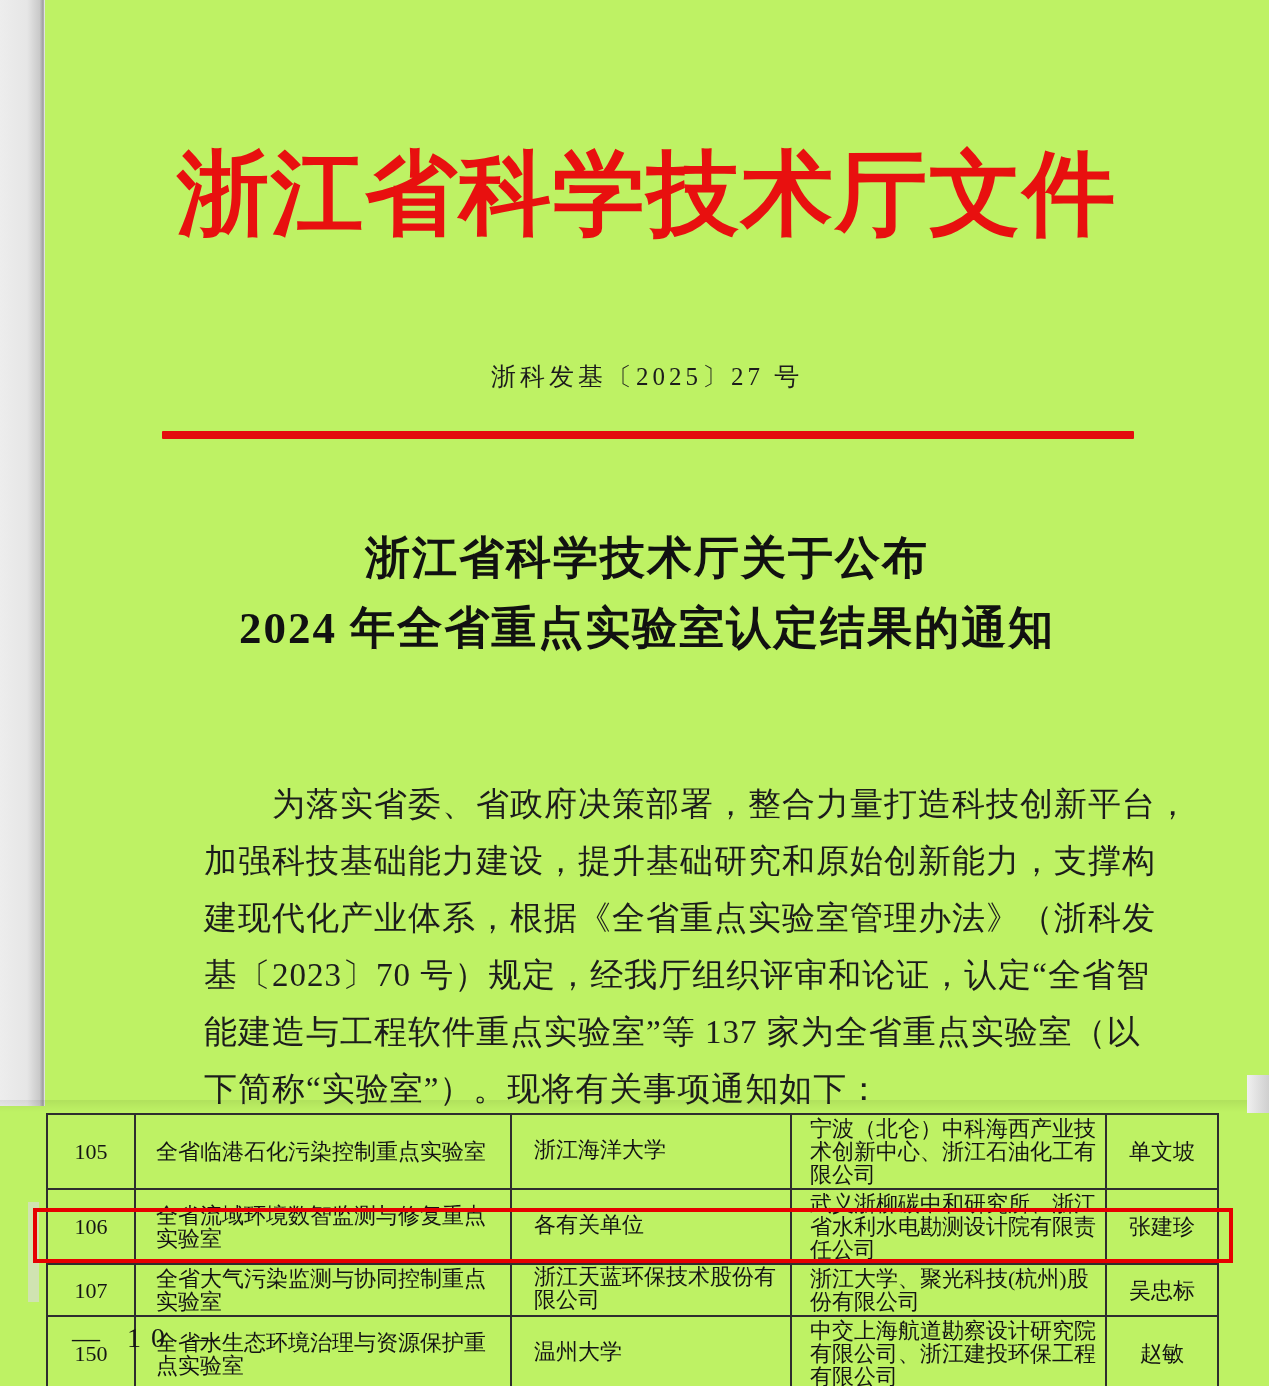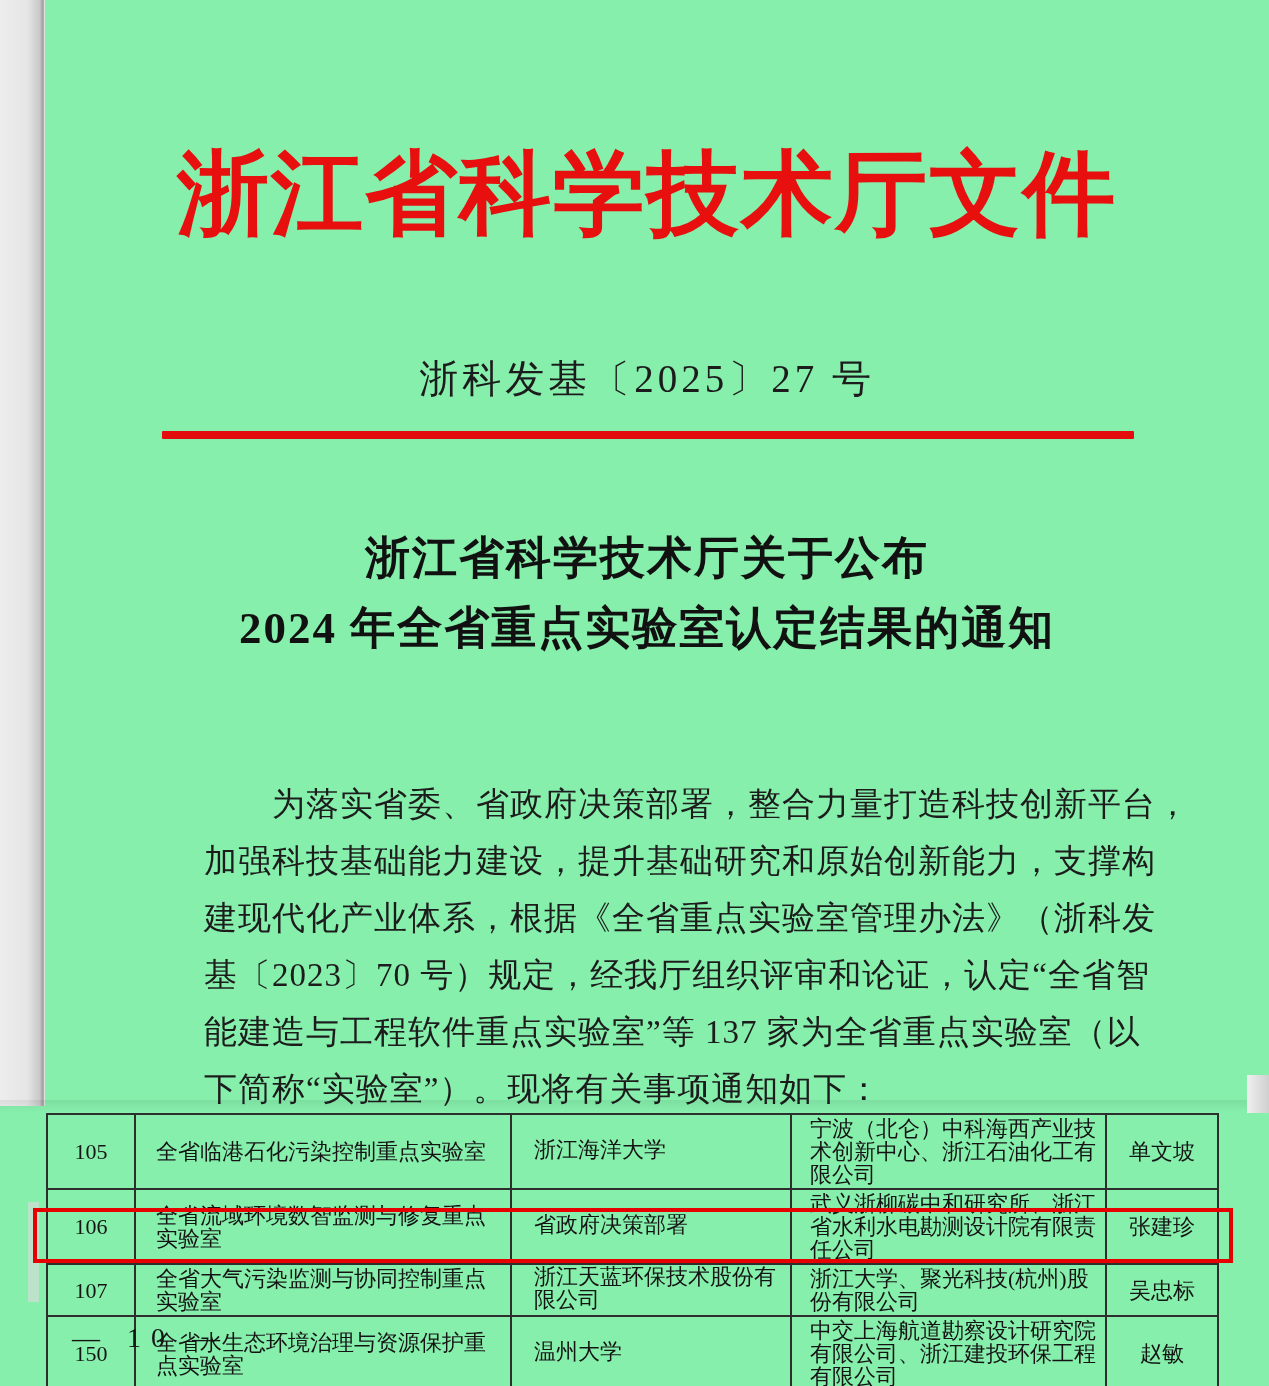--- a/index.html
+++ b/index.html
@@ -1,18 +1,18 @@
 <!DOCTYPE html>
 <html><head>
 <meta charset="utf-8">
 <style>
   html,body{margin:0;padding:0;background:#ffffff;}
   #scan-root{
     position:relative;width:1269px;height:1386px;overflow:hidden;
-    background:#86efac;
+    background:#bef264;
     font-family:"Liberation Serif","DejaVu Serif",serif;
     color:#1c1c1c;
   }
   
   .left-edge{
     position:absolute;left:0;top:0;width:45px;height:1106px;
     background:linear-gradient(to right,#ededed 0%,#e6e6e6 60%,#c9c9c9 88%,#9c9c9c 96%,#fbfbfb 100%);
   }
   .seam{
     position:absolute;left:0;top:1100px;width:1269px;height:12px;
@@ -27,22 +27,22 @@
     background:#dadada;opacity:.65;
   }
   
   .agency-header{
     position:absolute;left:45px;top:142px;width:1204px;
     text-align:center;
     font-size:92px;font-weight:bold;line-height:1.15;
     color:#e8100f;letter-spacing:2px;white-space:nowrap;
   }
   .doc-number{
-    position:absolute;left:45px;top:352px;width:1204px;
-    text-align:center;font-size:39px;letter-spacing:4px;white-space:nowrap;
+    position:absolute;left:45px;top:360px;width:1204px;
+    text-align:center;font-size:25px;letter-spacing:4px;white-space:nowrap;
   }
   .red-divider{
     position:absolute;left:162px;top:431px;width:972px;height:8px;
     background:#e30d0d;border-radius:1px;
   }
   
   .notice-title{
     position:absolute;left:45px;width:1204px;text-align:center;
     font-size:45px;font-weight:bold;letter-spacing:2px;white-space:nowrap;color:#111;
   }
@@ -124,21 +124,21 @@
       <tr style="height:53px">
         <td class="c-no">105</td>
         <td class="c-lab">全省临港石化污染控制重点实验室</td>
         <td class="c-inst">浙江海洋大学</td>
         <td class="c-part">宁波（北仑）中科海西产业技术创新中心、浙江石油化工有限公司</td>
         <td class="c-dir">单文坡</td>
       </tr>
       <tr style="height:48px">
         <td class="c-no">106</td>
         <td class="c-lab">全省流域环境数智监测与修复重点实验室</td>
-        <td class="c-inst">省政府决策部署</td>
+        <td class="c-inst">各有关单位</td>
         <td class="c-part">武义浙柳碳中和研究所、浙江省水利水电勘测设计院有限责任公司</td>
         <td class="c-dir">张建珍</td>
       </tr>
       <tr style="height:48px">
         <td class="c-no">107</td>
         <td class="c-lab">全省大气污染监测与协同控制重点实验室</td>
         <td class="c-inst">浙江天蓝环保技术股份有限公司</td>
         <td class="c-part">浙江大学、聚光科技(杭州)股份有限公司</td>
         <td class="c-dir">吴忠标</td>
       </tr>

